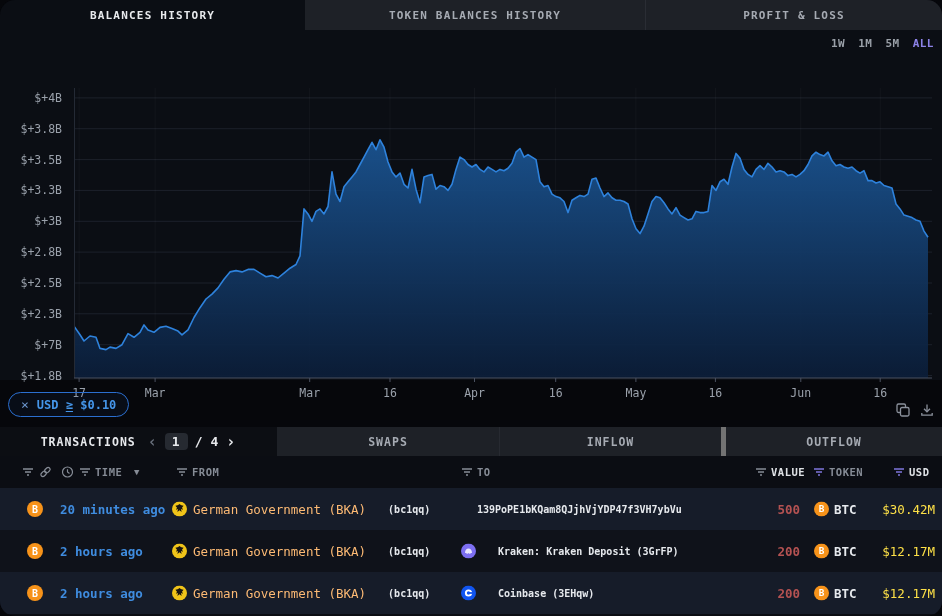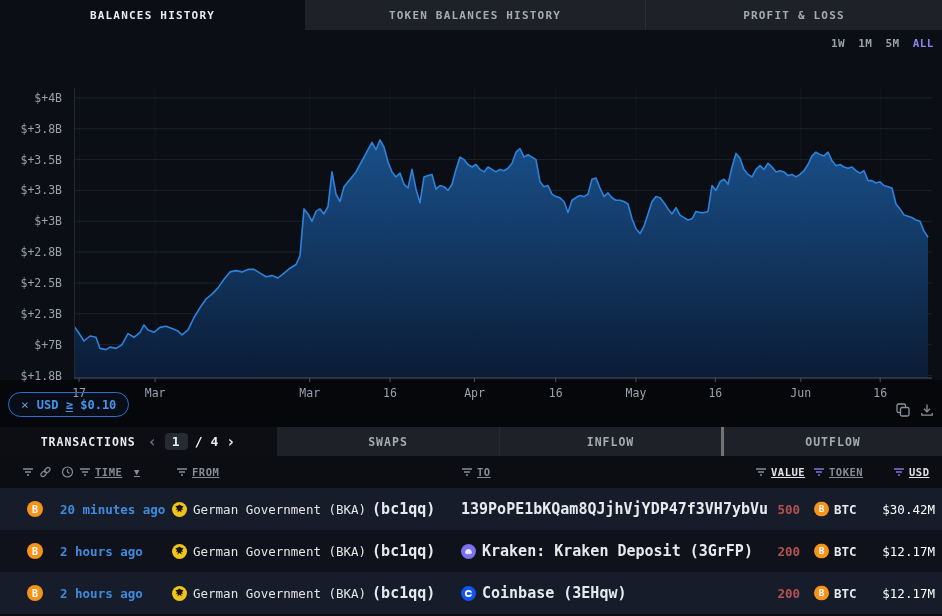--- a/index.html
+++ b/index.html
@@ -1,20 +1,21 @@
 <!DOCTYPE html>
 <html><head>
 <meta charset="utf-8">
 <style>
   * { margin:0; padding:0; box-sizing:border-box; }
   html,body { background:#06070b; }
   #app {
     position:relative; width:942px; height:616px; overflow:hidden;
     background:#06070b;
     font-family:"DejaVu Sans Mono","Liberation Mono",monospace;
+    border-radius:15px;
     -webkit-font-smoothing:antialiased;
   }
   
   .top-tab { position:absolute; top:0; height:30px; display:flex; align-items:center; justify-content:center;
              font-size:11px; letter-spacing:1.2px; font-weight:700; color:#a6abb3; background:#1e2127; cursor:pointer; }
   .top-tab.active { background:#0b0e14; color:#e8eaed; }
   #tab-balances { left:0; width:305px; }
   #tab-token    { left:305px; width:340px; }
   #tab-pnl      { left:645px; width:297px; border-left:1px solid #2a2d34; }
   
@@ -37,44 +38,44 @@
   #chip .chip-ge { text-decoration:underline; text-underline-offset:2px; }
   #export-icons { position:absolute; top:402px; right:7px; display:flex; gap:8px; color:#8b919c; }
   #export-icons span { cursor:pointer; display:inline-flex; }
   
   .bot-tab { position:absolute; top:427px; height:29px; display:flex; align-items:center; justify-content:center;
              font-size:11.5px; letter-spacing:1px; font-weight:700; color:#a6abb3; background:#1e2127; cursor:pointer; }
   .bot-tab.active { background:#0c0e13; color:#e8eaed; }
   #btab-transactions { left:0; width:277px; gap:12px; }
   #btab-swaps   { left:277px; width:222px; }
   #btab-inflow  { left:499px; width:222px; border-left:1px solid #272a31; }
-  #btab-outflow { left:721px; width:221px; border-left:3px solid #737373; }
+  #btab-outflow { left:721px; width:221px; border-left:5px solid #737373; }
   #pager { display:flex; align-items:center; gap:7px; font-size:13px; color:#e8eaed; }
   #pager .pg-prev { color:#69707c; cursor:pointer; font-size:15px; }
   #pager .pg-next { color:#e8eaed; cursor:pointer; font-size:15px; }
   #pager .pg-cur  { background:#262a31; border-radius:4px; padding:1px 7px; }
   
   #table { position:absolute; top:456px; left:0; width:942px; height:160px; background:#0b0d13; }
   #thead { position:absolute; top:0; left:0; width:942px; height:32px; color:#868c96; font-size:10.5px; font-weight:700; letter-spacing:0.5px; }
-  #thead > * { position:absolute; top:50%; transform:translateY(-50%); display:inline-flex; align-items:center;text-decoration:underline; }
+  #thead > * { position:absolute; top:50%; transform:translateY(-50%); display:inline-flex; align-items:center; }
   .hicon { display:inline-flex; color:#868c96; cursor:pointer; }
   .hicon.purple { color:#7f76dd; }
   .row { position:absolute; left:0; width:942px; height:42px; }
   .row.odd  { background:#161c29; }
   .row.even { background:#0f121a; }
   .row > * { position:absolute; top:50%; transform:translateY(-50%); display:inline-flex; align-items:center; white-space:nowrap; }
   .cell-chain { left:27px; }
   .cell-time  { left:60px; color:#3f8cdf; font-size:12.5px; font-weight:700; cursor:pointer; }
   .cell-from  { left:172px; gap:6px; }
   .cell-to    { left:461px; gap:6px; }
-  .from-entity { color:#e5e5e5; font-size:12.5px; font-weight:500; }
-  .addr-white  { color:#e6e9ed; font-size:15px; font-weight:700; }
+  .from-entity { color:#fdba74; font-size:12.5px; font-weight:500; }
+  .addr-white  { color:#e6e9ed; font-size:10px; font-weight:700;margin-left:16px; }
   .cell-value { right:142px; color:#b45252; font-size:12.5px; font-weight:700; }
   .cell-token { left:814px; gap:5px; color:#e6e9ed; font-size:12.5px; font-weight:700; }
-  .cell-usd   { right:7px; color:#ffffff; font-size:12.5px; font-weight:500; }
+  .cell-usd   { right:7px; color:#fde047; font-size:12.5px; font-weight:500; }
   .eicon { display:inline-flex; }
 </style>
 </head>
 <body>
 
 <div id="app">
 
   <div id="tab-balances" class="top-tab active">
     <span>BALANCES HISTORY</span>
   </div>

